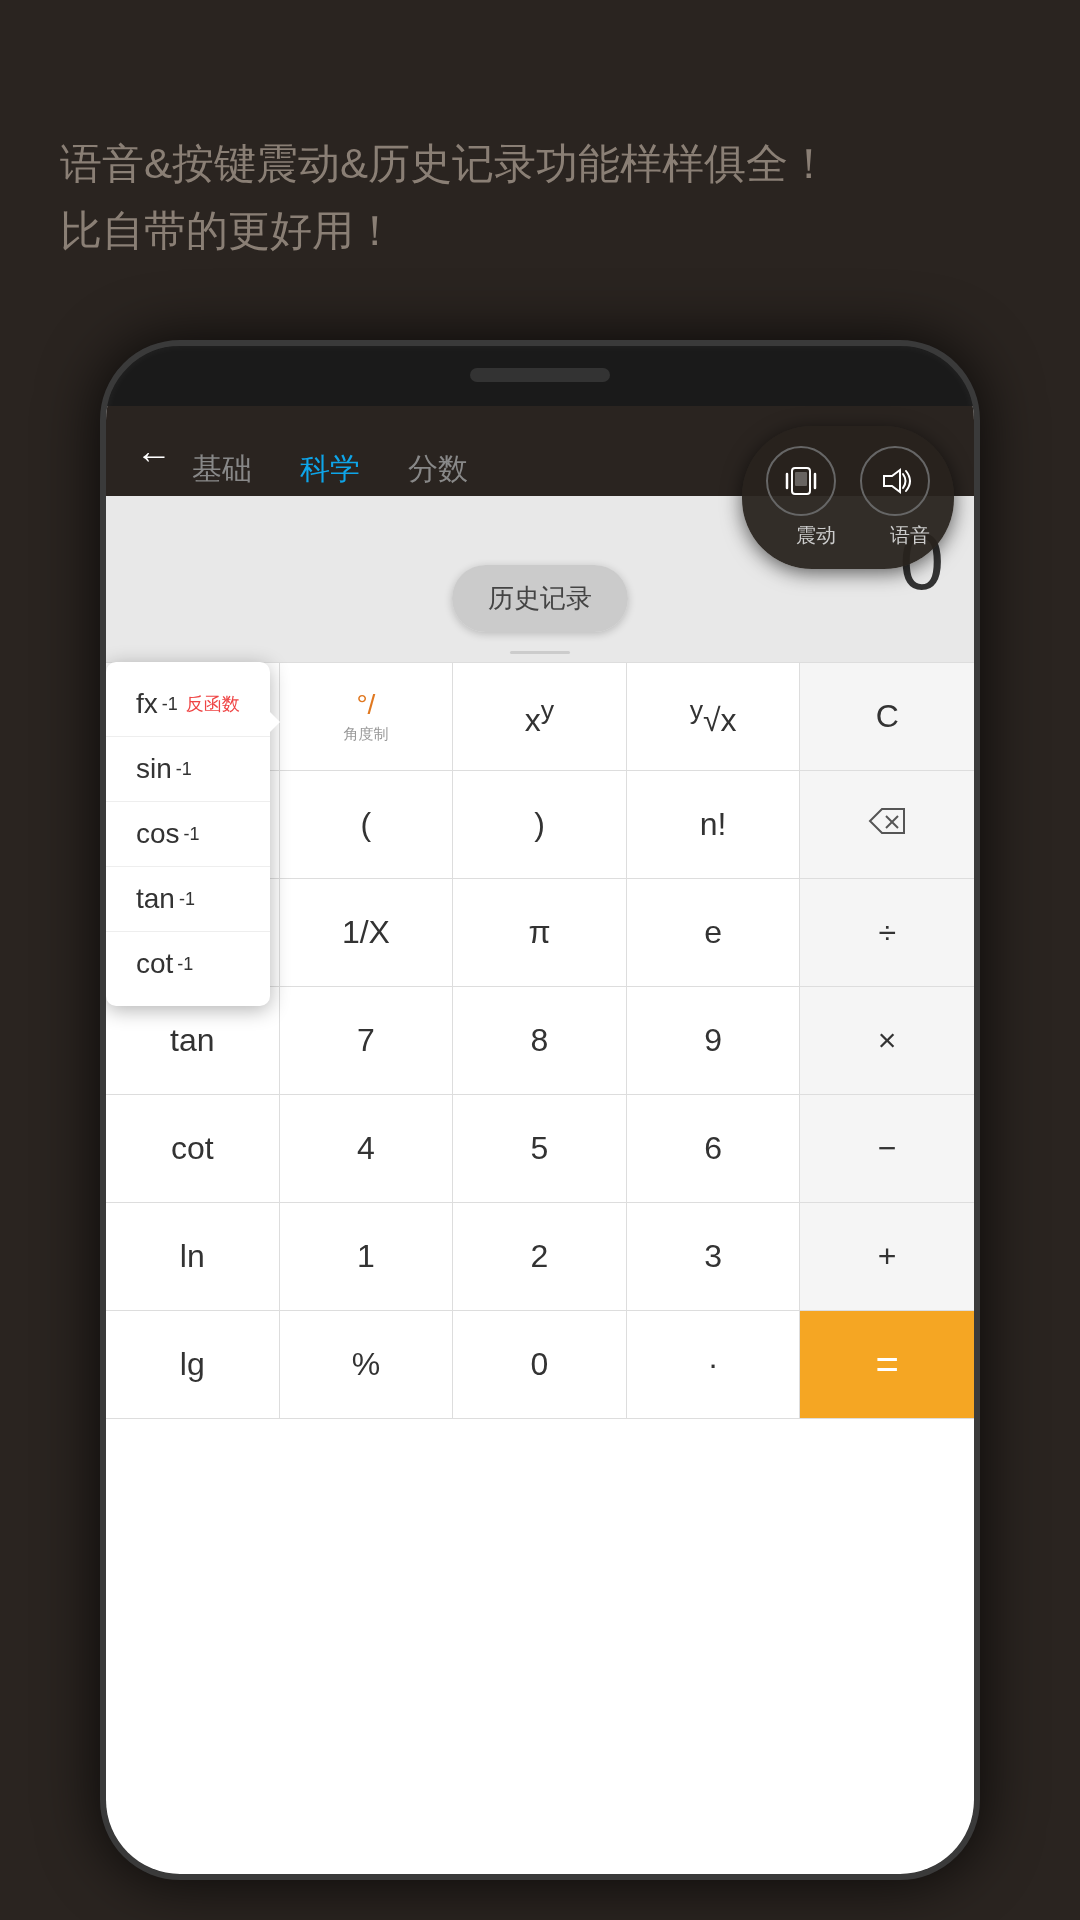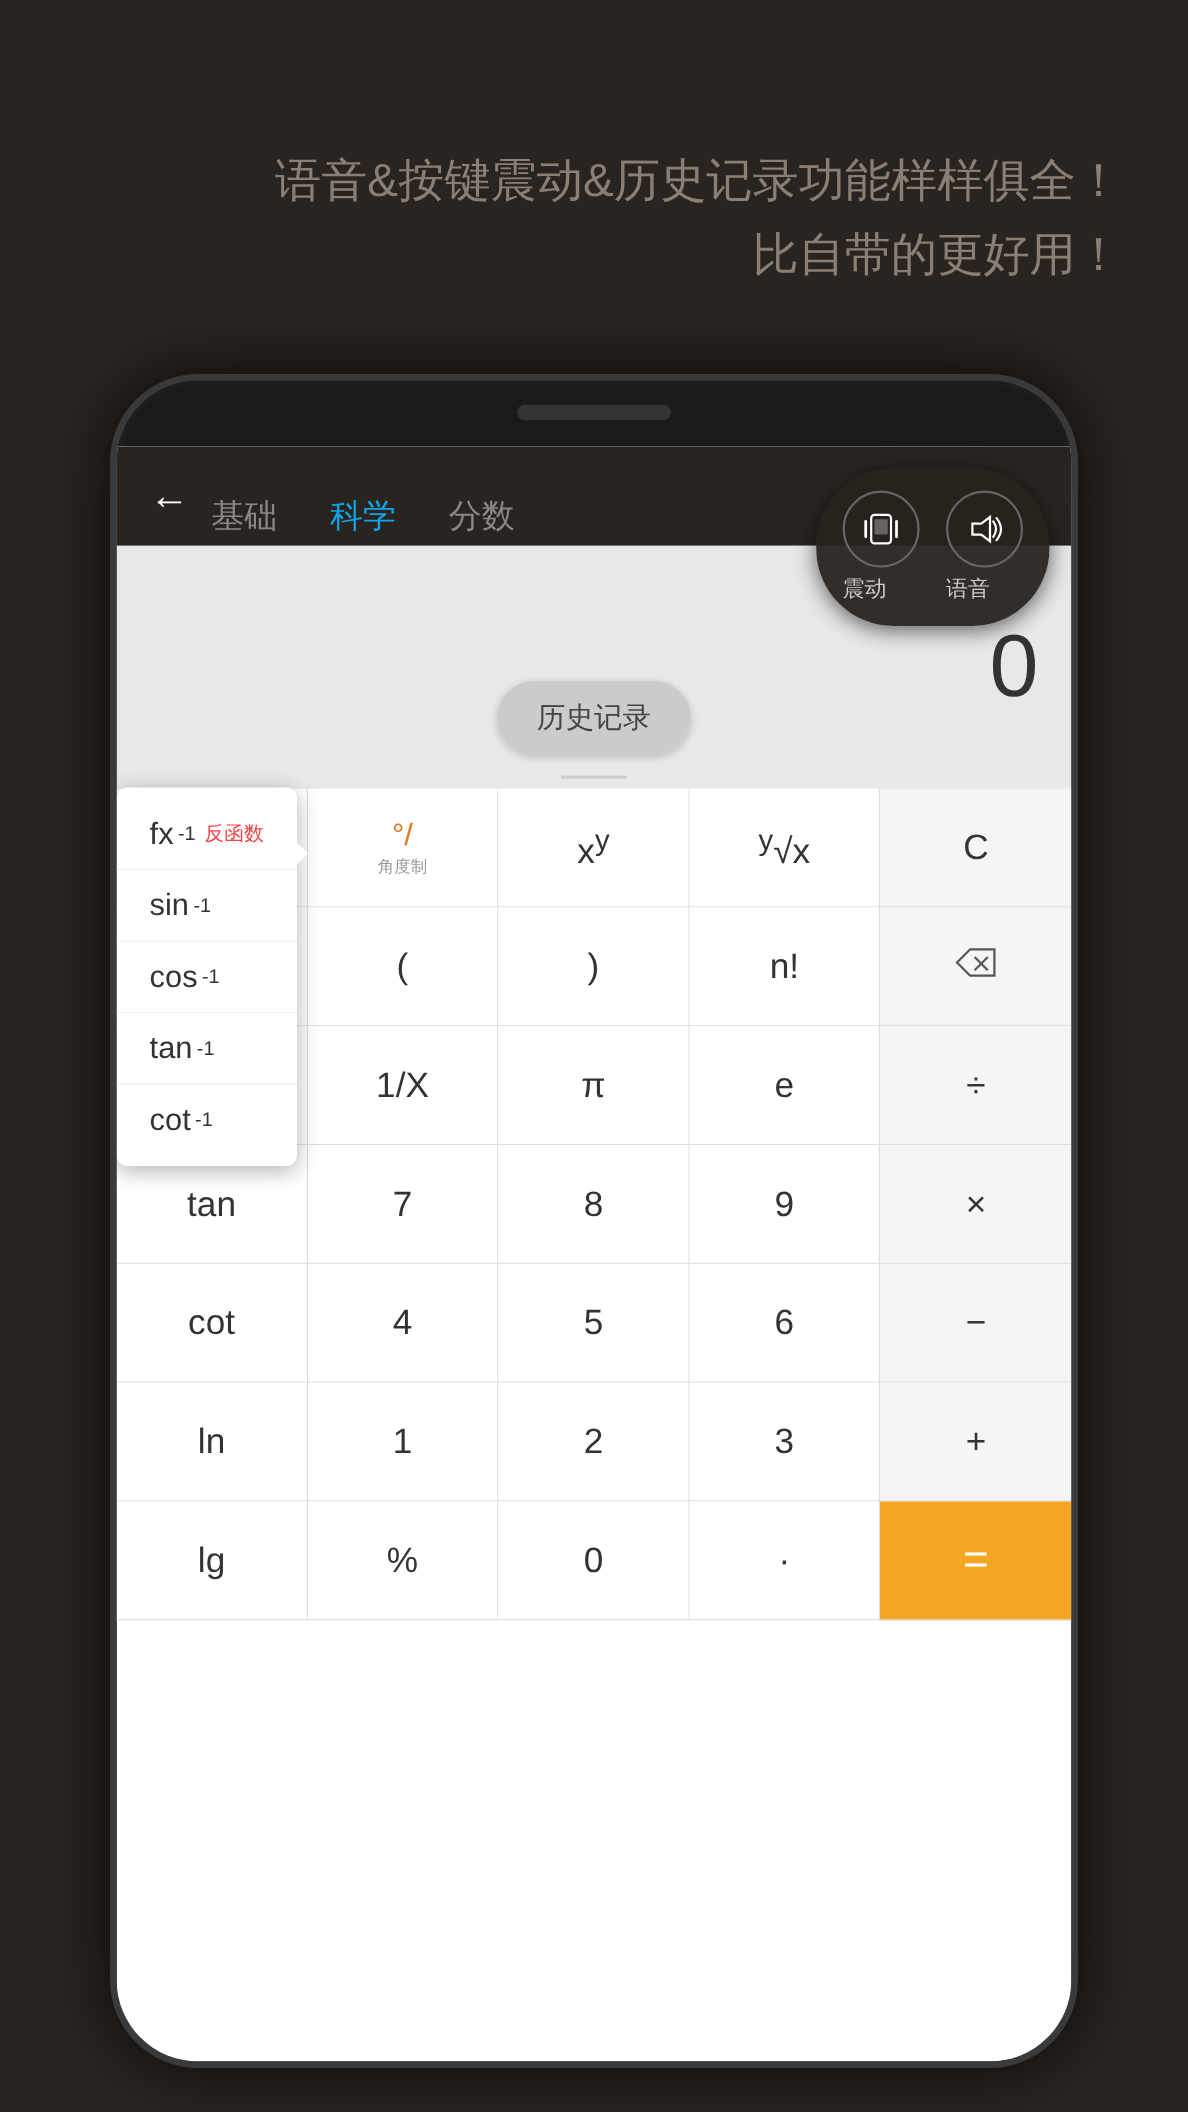--- a/index.html
+++ b/index.html
@@ -10,21 +10,21 @@
       font-family: 'Arial', sans-serif;
       overflow: hidden;
       position: relative;
     }
 
     
     .promo-text {
       position: absolute;
       top: 130px;
       left: 0; right: 0;
-      text-align: right;
+      text-align: left;
       color: #8a7f75;
       font-size: 42px;
       line-height: 1.6;
       padding: 0 60px;
     }
 
     
     .phone-wrapper {
       position: absolute;
       top: 340px;
@@ -146,21 +146,21 @@
       border-radius: 70px;
       padding: 20px 24px;
       display: flex;
       flex-direction: row;
       gap: 24px;
       box-shadow: 0 4px 20px rgba(0,0,0,0.6);
     }
     .float-btn {
       display: flex;
       flex-direction: column;
-      align-items: flex-start;
+      align-items: flex-end;
       gap: 6px;
       cursor: pointer;
     }
     .float-btn-icon {
       width: 70px;
       height: 70px;
       border: 2px solid #666;
       border-radius: 50%;
       display: flex;
       align-items: center;
@@ -169,23 +169,23 @@
       font-size: 32px;
     }
     .float-btn-label {
       color: #ccc;
       font-size: 20px;
     }
 
     
     .display-area {
       background: #e8e8e8;
-      height: 220px;
-      display: flex;
-      align-items: center;
+      height: 166px;
+      display: flex;
+      align-items: flex-start;
       justify-content: flex-end;
       padding: 20px 30px;
       position: relative;
     }
     .history-btn {
       position: absolute;
       bottom: 30px;
       left: 50%;
       transform: translateX(-50%);
       background: rgba(200,200,200,0.9);

